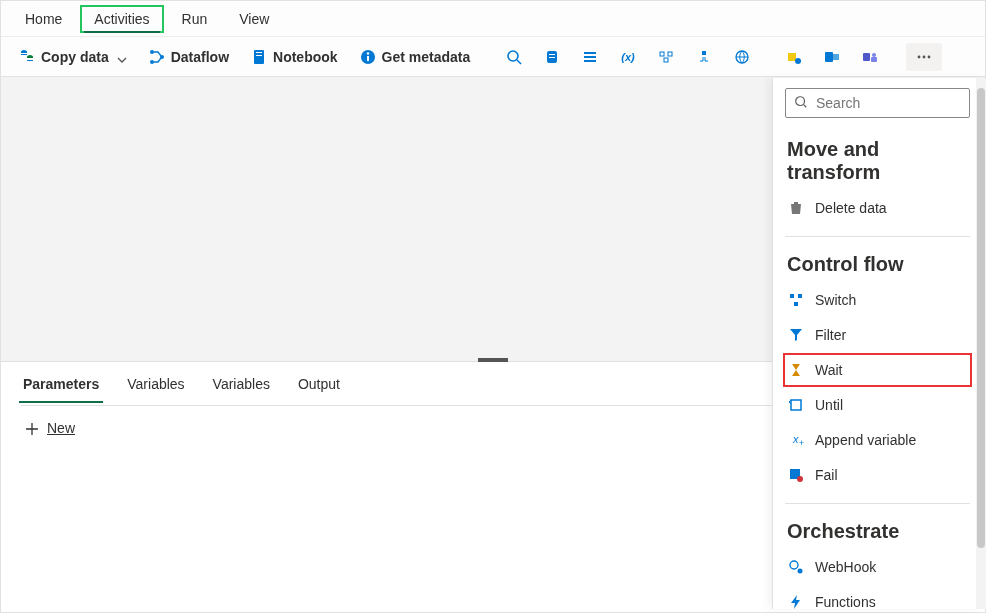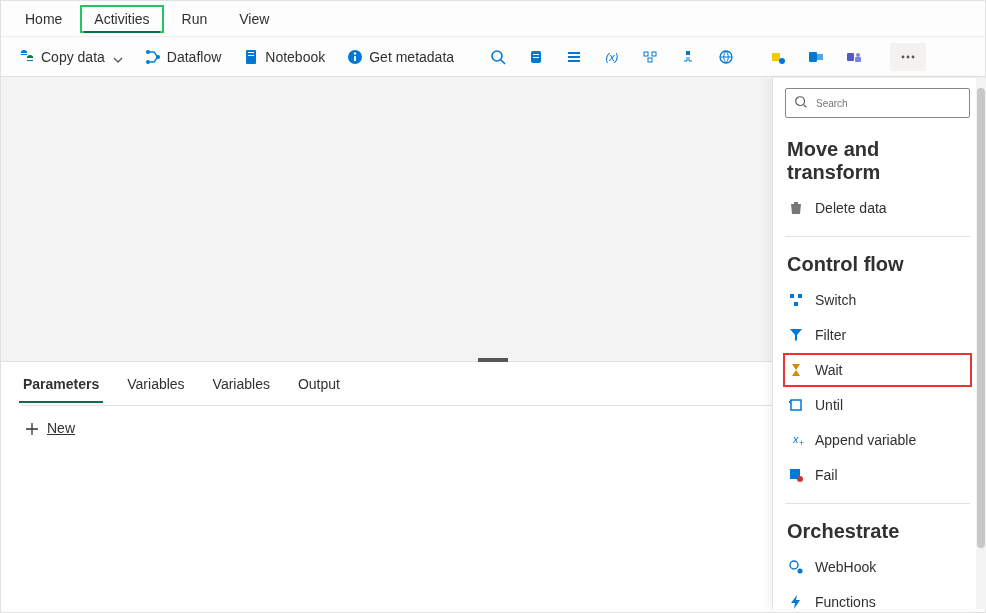--- a/index.html
+++ b/index.html
@@ -6,21 +6,21 @@
   html, body { width: 986px; height: 613px; font-family: "Segoe UI", Arial, sans-serif; font-size: 14px; color: #323130; overflow: hidden; background: #fff; }
   .app { display: flex; flex-direction: column; width: 100%; height: 100%; border: 1px solid #e1e1e1; }
   
   .menubar { display: flex; align-items: center; height: 36px; padding: 0 10px; gap: 4px; background: #fdfdfd; border-bottom: 1px solid #ededed; }
   .menu-item { padding: 4px 12px; cursor: pointer; border: 2px solid transparent; }
   .menu-item.highlight { border: 2px solid #22c55e; }
   .menu-item.active-underline { position: relative; }
   .menu-item.active-underline::after { content: ""; position: absolute; left: 2px; right: 2px; bottom: -2px; height: 2px; background: #0f6d47; }
   
   .toolbar { display: flex; align-items: center; height: 40px; padding: 0 10px; gap: 6px; background: #fdfdfd; border-bottom: 1px solid #e1e1e1; position: relative; }
-  .tb-btn { display: inline-flex; align-items: center; gap: 6px; padding: 4px 8px; cursor: pointer; border-radius: 2px; }
+  .tb-btn { display: inline-flex; align-items: center; gap: 6px; padding: 4px 8px; cursor: pointer; border-radius: 2px; font-weight: bold; }
   .tb-icon { width: 16px; height: 16px; display: inline-flex; align-items: center; justify-content: center; }
   .tb-group-gap { width: 8px; }
   .chevron { width: 10px; height: 10px; margin-left: 2px; }
   .tb-btn.more { background: #f3f2f1; padding: 6px 10px; }
   
   .content { flex: 1 1 auto; display: flex; flex-direction: column; position: relative; overflow: hidden; }
   .canvas { flex: 1 1 auto; background: #f3f3f3; border-bottom: 1px solid #e1e1e1; position: relative; }
   .splitter-handle { position: absolute; bottom: -1px; left: 50%; transform: translateX(-50%); width: 30px; height: 4px; border-top: 2px solid #555; border-bottom: 2px solid #555; }
   
   .bottom { height: 250px; background: #fff; padding: 0 20px; }
@@ -29,21 +29,21 @@
   .btab.active { font-weight: 600; }
   .btab.active::after { content: ""; position: absolute; left: -2px; right: -2px; bottom: -1px; height: 2px; background: #0f6d47; }
   .new-row { display: flex; align-items: flex-end; gap: 8px; padding: 14px 4px; cursor: pointer; color: #323130; text-decoration: underline; }
   .plus { width: 14px; height: 14px; }
   
   .dropdown { position: absolute; top: 78px; right: 4px; width: 210px; bottom: 4px; background: #fff; border-left: 1px solid #e1e1e1; box-shadow: -4px 0 8px rgba(0,0,0,0.05); display: flex; flex-direction: column; z-index: 50; }
   .scrollbar { position: absolute; top: 78px; right: 0; width: 10px; bottom: 4px; background: #f3f3f3; z-index: 60; }
   .scrollbar .thumb { position: absolute; left: 1px; width: 8px; top: 10px; height: 460px; background: #c8c8c8; border-radius: 4px; }
   .search-wrap { padding: 10px 12px 8px; }
   .search { display: flex; align-items: center; gap: 8px; border: 1px solid #8a8886; border-radius: 2px; height: 30px; padding: 0 8px; }
-  .search input { border: none; outline: none; font-size: 10px; width: 100%; background: transparent; }
+  .search input { border: none; outline: none; font-size: 14px; width: 100%; background: transparent; }
   .section { padding: 4px 14px 6px; }
   .section-title { font-weight: 600; padding: 8px 0 6px; font-size: 20px; }
   .activity { display: flex; align-items: center; gap: 10px; padding: 6px 2px; cursor: pointer; border: 2px solid transparent; margin: 1px -4px; }
   .activity.highlight { border: 2px solid #e83434; }
   .act-icon { width: 18px; height: 18px; display: inline-flex; align-items: center; justify-content: center; }
   hr.sep { border: none; border-top: 1px solid #e1e1e1; margin: 4px 12px; }
 </style>
 </head>
 <body>
 

